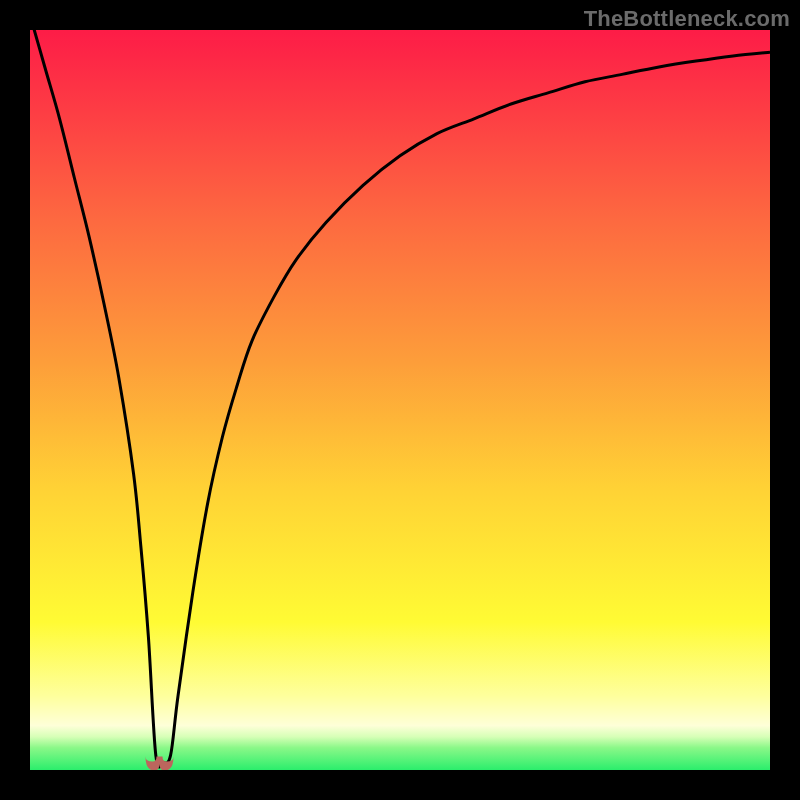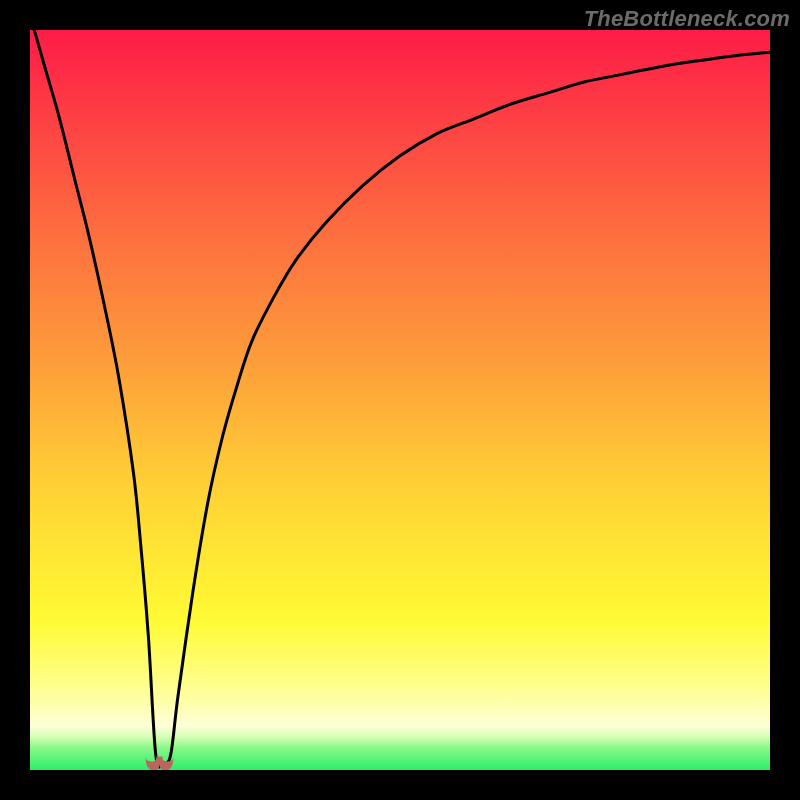--- a/index.html
+++ b/index.html
@@ -29,21 +29,20 @@
   }
   .watermark {
     position: absolute;
     top: 6px;
     right: 10px;
     color: #6b6b6b;
     font-size: 22px;
     font-weight: 600;
     letter-spacing: 0.2px;
     user-select: none;
-    font-style: italic;
   }
   svg { display: block; }
   .curve {
     fill: none;
     stroke: #000;
     stroke-width: 3;
     stroke-linejoin: round;
   }
 </style>
 </head>

